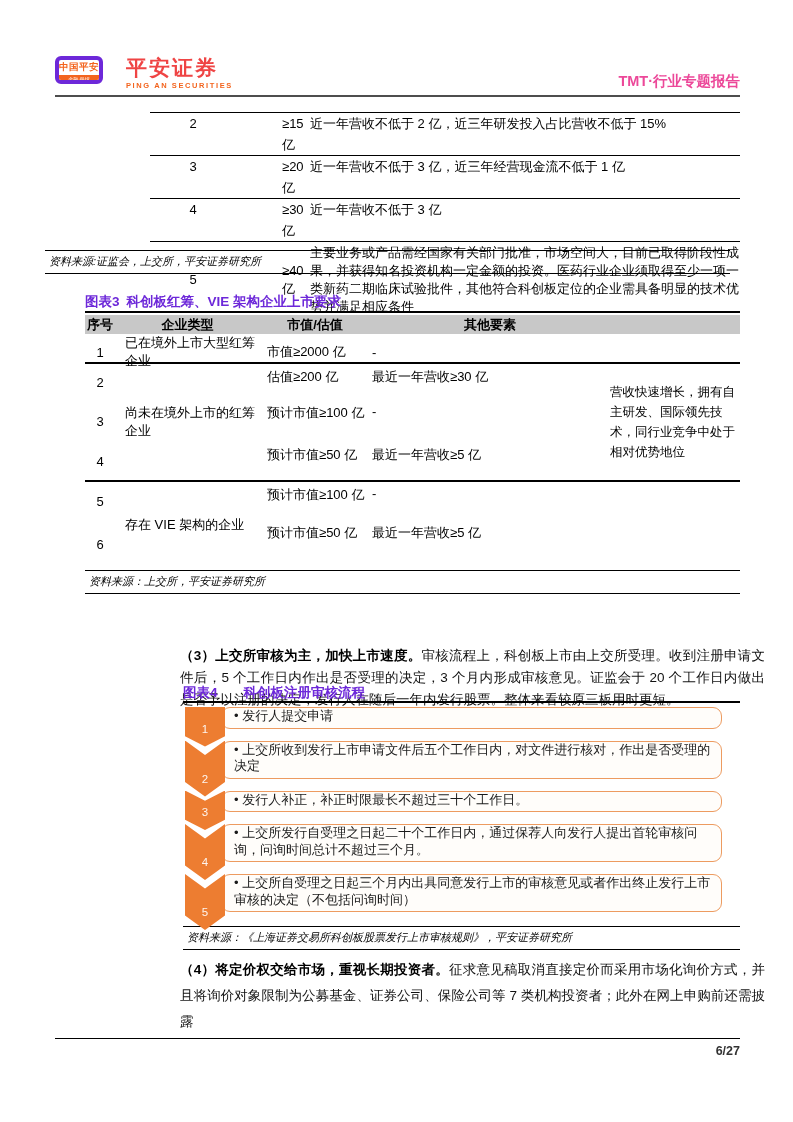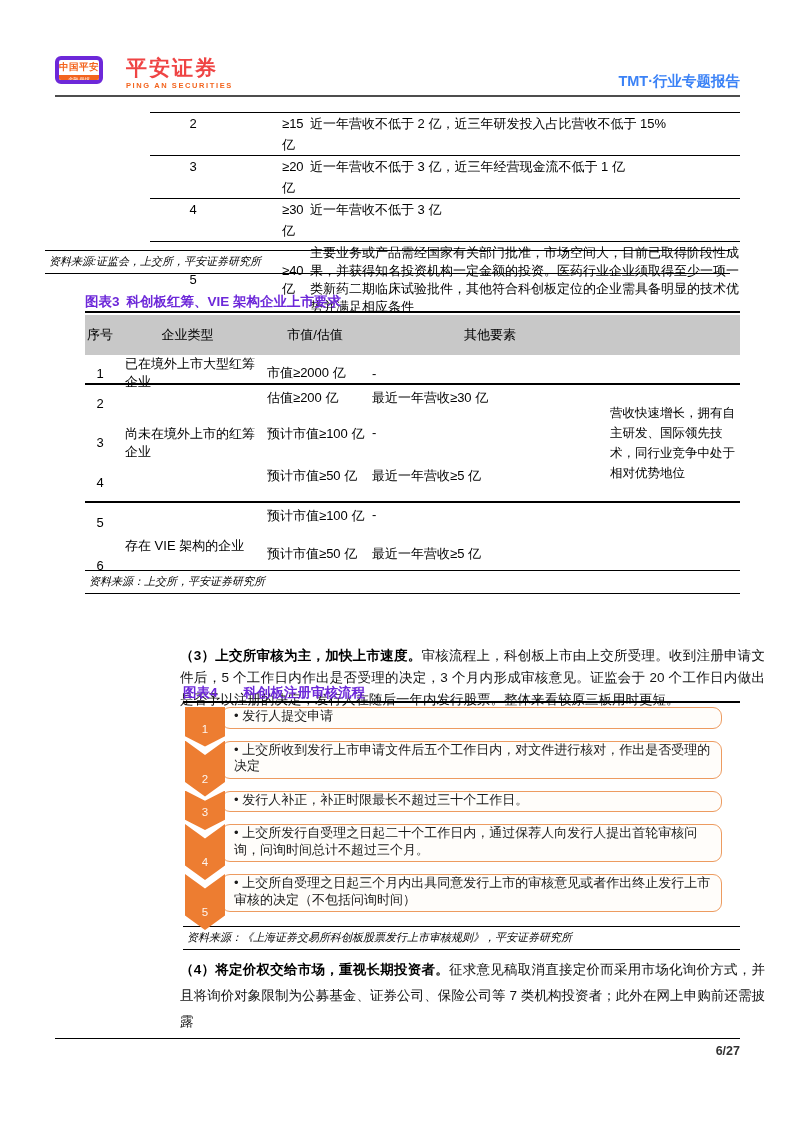--- a/index.html
+++ b/index.html
@@ -10,21 +10,21 @@
   }
 
   
   .logo-badge { position:absolute; left:55px; top:56px; width:48px; height:28px;
     border:4px solid #6d28d9; border-radius:6px; background:#fff; overflow:hidden; box-sizing:border-box;}
   .logo-badge-cn { color:#F3641E; font-weight:bold; font-size:9.5px; text-align:center; line-height:13px; letter-spacing:.5px;}
   .logo-badge-sub { background:#F3641E; color:#fff; font-size:5px; text-align:center; line-height:9px; height:9px; margin-top:2px;}
   .brand { position:absolute; left:126px; top:57px; }
   .brand-cn { font-size:21px; font-weight:bold; color:#ef4444; letter-spacing:2px; line-height:21px;}
   .brand-en { font-size:7.5px; color:#F3641E; letter-spacing:1.6px; margin-top:3px; font-weight:bold;}
-  .report-tag { position:absolute; right:53px; top:72px; font-weight:bold; font-size:14.5px; color:#3b82f6;}
+  .report-tag { position:absolute; right:53px; top:72px; font-weight:bold; font-size:14.5px; color:#ec4899;}
   .header-rule { position:absolute; left:55px; right:53px; top:95px; height:2px; background:#4d4d4d;}
 
   
   .table2 { position:absolute; left:150px; top:112px; width:590px; font-size:13px; border-top:1px solid #000;}
   .t2-row { display:grid; grid-template-columns:86px 74px 430px; border-bottom:1px solid #000;}
   .t2-row.last { border-bottom:none; }
   .t2-no  { text-align:center; line-height:21px;}
   .t2-th  { padding-left:2px; line-height:21px;margin-left:44px;}
   .t2-req { line-height:21px;}
   .t2-row.tall { align-items:center; padding:2px 0;}
@@ -36,21 +36,21 @@
   .src-t2 { left:45px; top:250px; width:685px;}
 
   
   .fig-title { position:absolute; font-weight:bold; font-size:13.5px; color:#6d28d9;}
   .fig3-title { left:85px; top:293px;}
   .fig3-title .t { margin-left:7px;}
   .rule-thick { position:absolute; height:2px; background:#000;}
   .fig3-rule { left:85px; top:311px; width:655px;}
   .fig3-table { position:absolute; left:85px; top:315px; width:655px; font-size:13px;}
   .f3-head { display:grid; grid-template-columns:30px 145px 110px 240px 130px;
-    background:#C8C8C8; height:40px; align-items:center; font-weight:normal;}
+    background:#C8C8C8; height:19px; align-items:center; font-weight:bold;}
   .f3-head div { text-align:center;}
   .f3-g { display:grid; grid-template-columns:30px 145px 110px 240px 130px;}
   .f3-g .no   { grid-column:1; text-align:center;}
   .f3-g .type { grid-column:2; padding-left:10px;}
   .f3-g .val  { grid-column:3; padding-left:7px;}
   .f3-g .oth  { grid-column:4; padding-left:2px;}
   .f3-g .note { grid-column:5; line-height:20px; font-size:12.5px;}
   .r1 { grid-row:1;} .r2 { grid-row:2;} .r3 { grid-row:3;}
   .g1 { height:28px; align-items:center; border-bottom:2px solid #000;}
   .g2 { grid-template-rows:36px 42px 38px; border-bottom:2px solid #000;}

